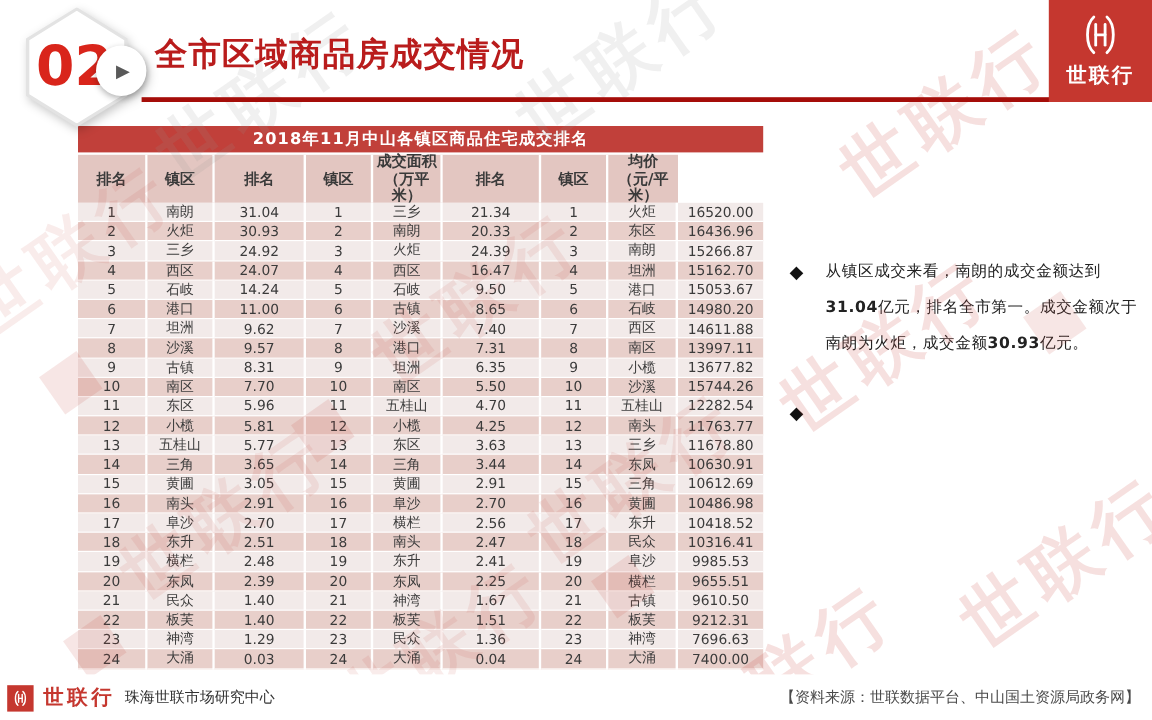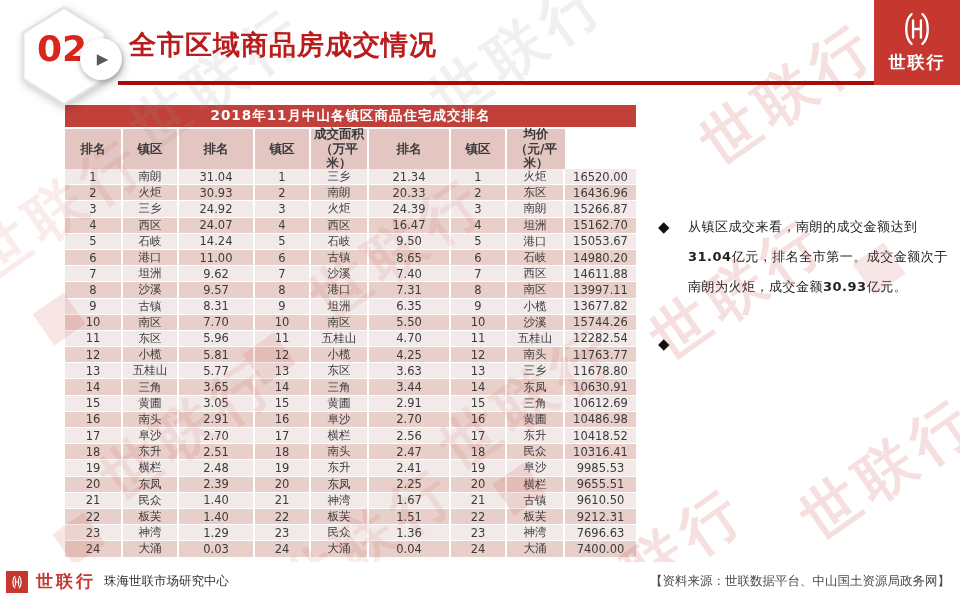--- a/index.html
+++ b/index.html
@@ -18,21 +18,21 @@
            transform:rotate(-35deg); }
 
   
   .badge { position:absolute; left:14px; top:4px; width:108px; height:106px; z-index:6;
            filter:drop-shadow(2px 3px 4px rgba(0,0,0,0.22)); }
   .hex-outer { position:absolute; left:4px; top:2px; width:92px; height:100px; background:#e3e3e3;
            clip-path:polygon(50% 0,96% 26%,96% 74%,50% 100%,4% 74%,4% 26%); }
   .hex-inner { position:absolute; left:7px; top:5px; width:86px; height:94px; background:#ffffff;
            clip-path:polygon(50% 0,96% 26%,96% 74%,50% 100%,4% 74%,4% 26%); }
   .badge-num { position:absolute; left:0; top:24px; width:96px; text-align:center;
-           font-size:36px; font-weight:bold; color:#d9251b; z-index:2; }
+           font-size:46px; font-weight:bold; color:#d9251b; z-index:2; }
   .badge-circle { position:absolute; right:0; top:34px; width:42px; height:42px; border-radius:50%;
            background:#fff; box-shadow:0 2px 5px rgba(0,0,0,0.3); z-index:3;
            display:flex; align-items:center; justify-content:center; }
   .badge-circle .play { font-size:15px; color:#595959; margin-left:3px; }
 
   .page-title { position:absolute; left:129px; top:27px; z-index:6;
            font-size:27px; font-weight:bold; color:#b91c1c; letter-spacing:1px; }
   .title-rule { position:absolute; left:118px; top:81px; width:842px; height:4px;
            background:#a50d09; z-index:6; }
 

